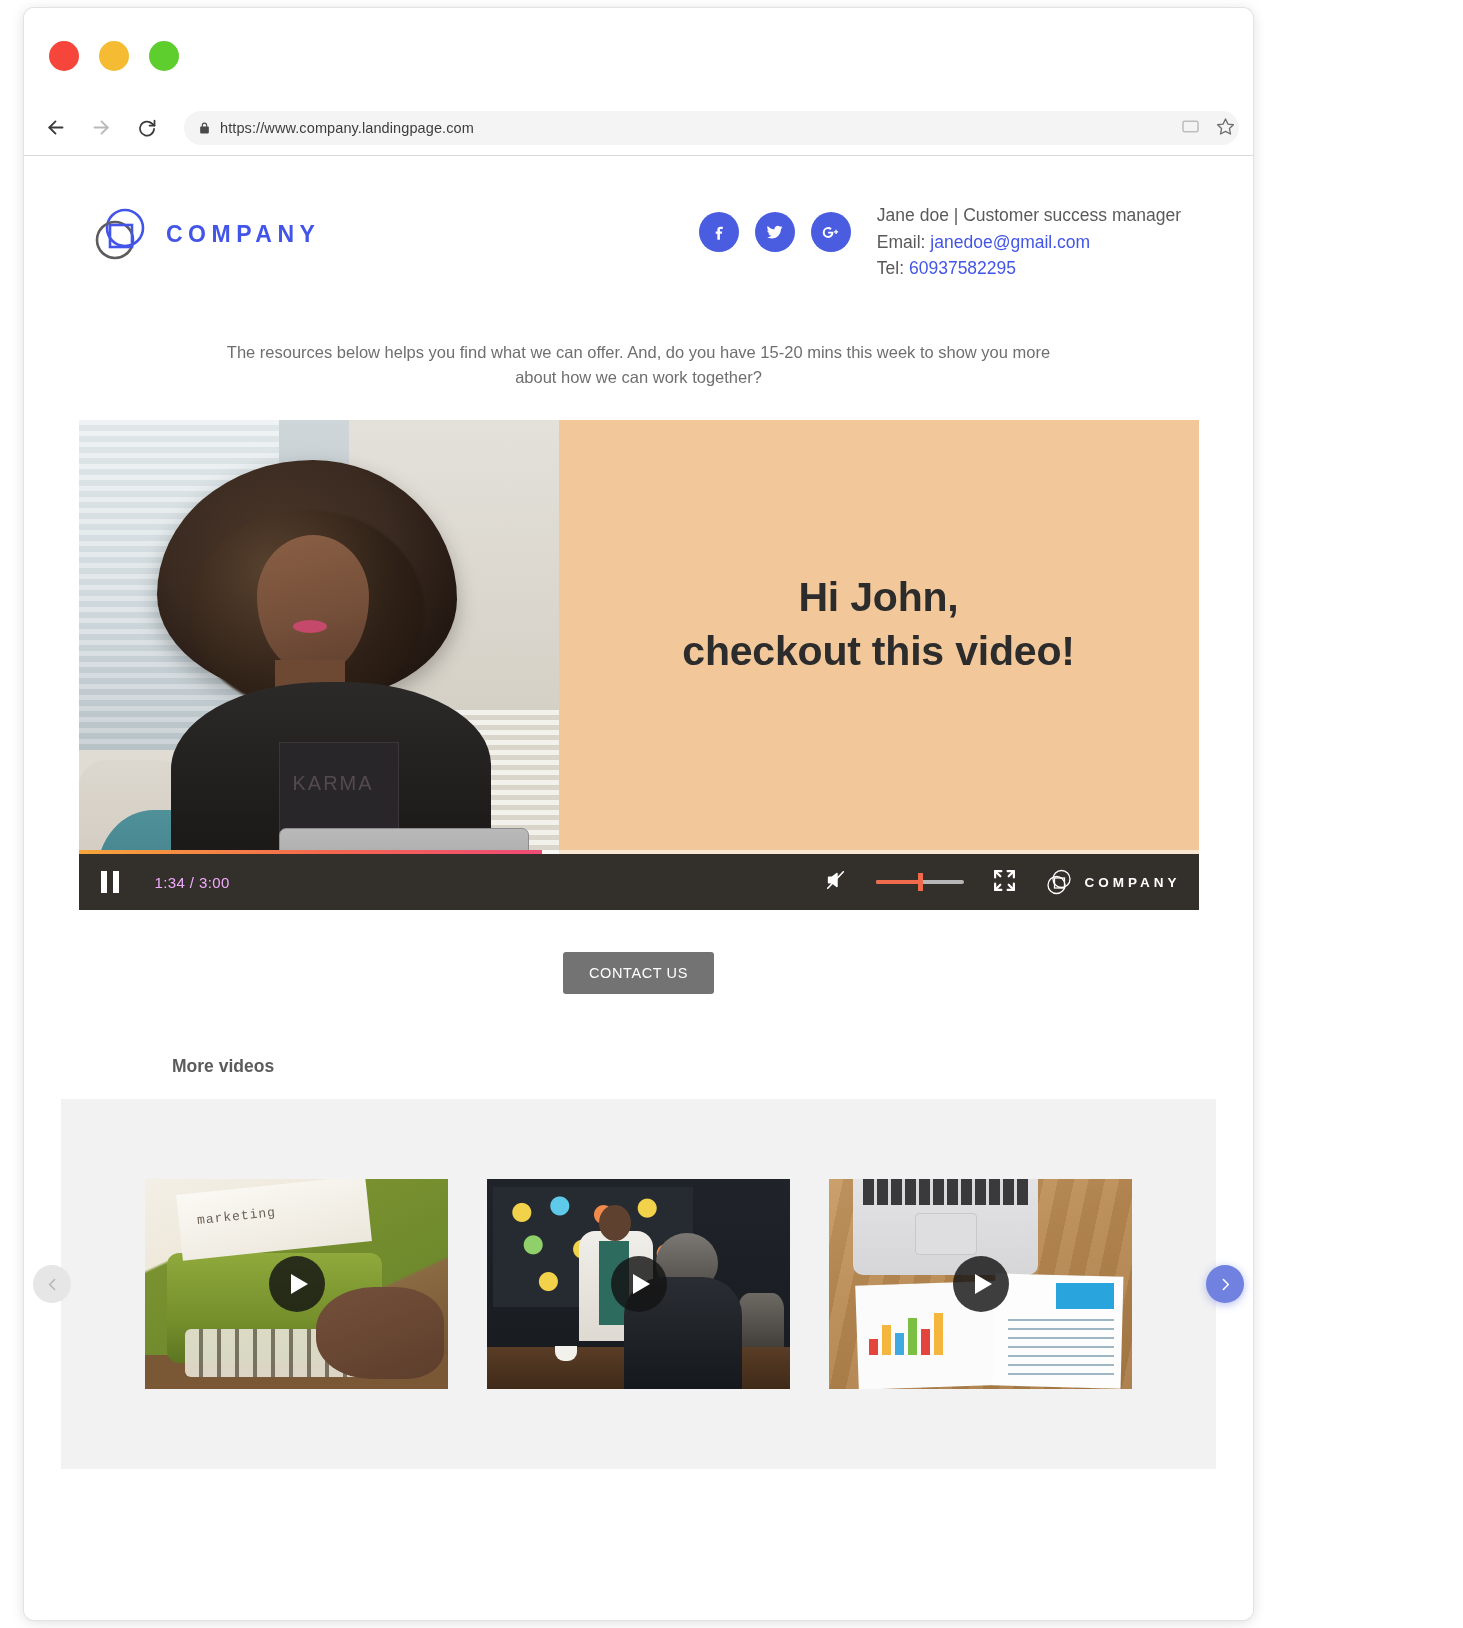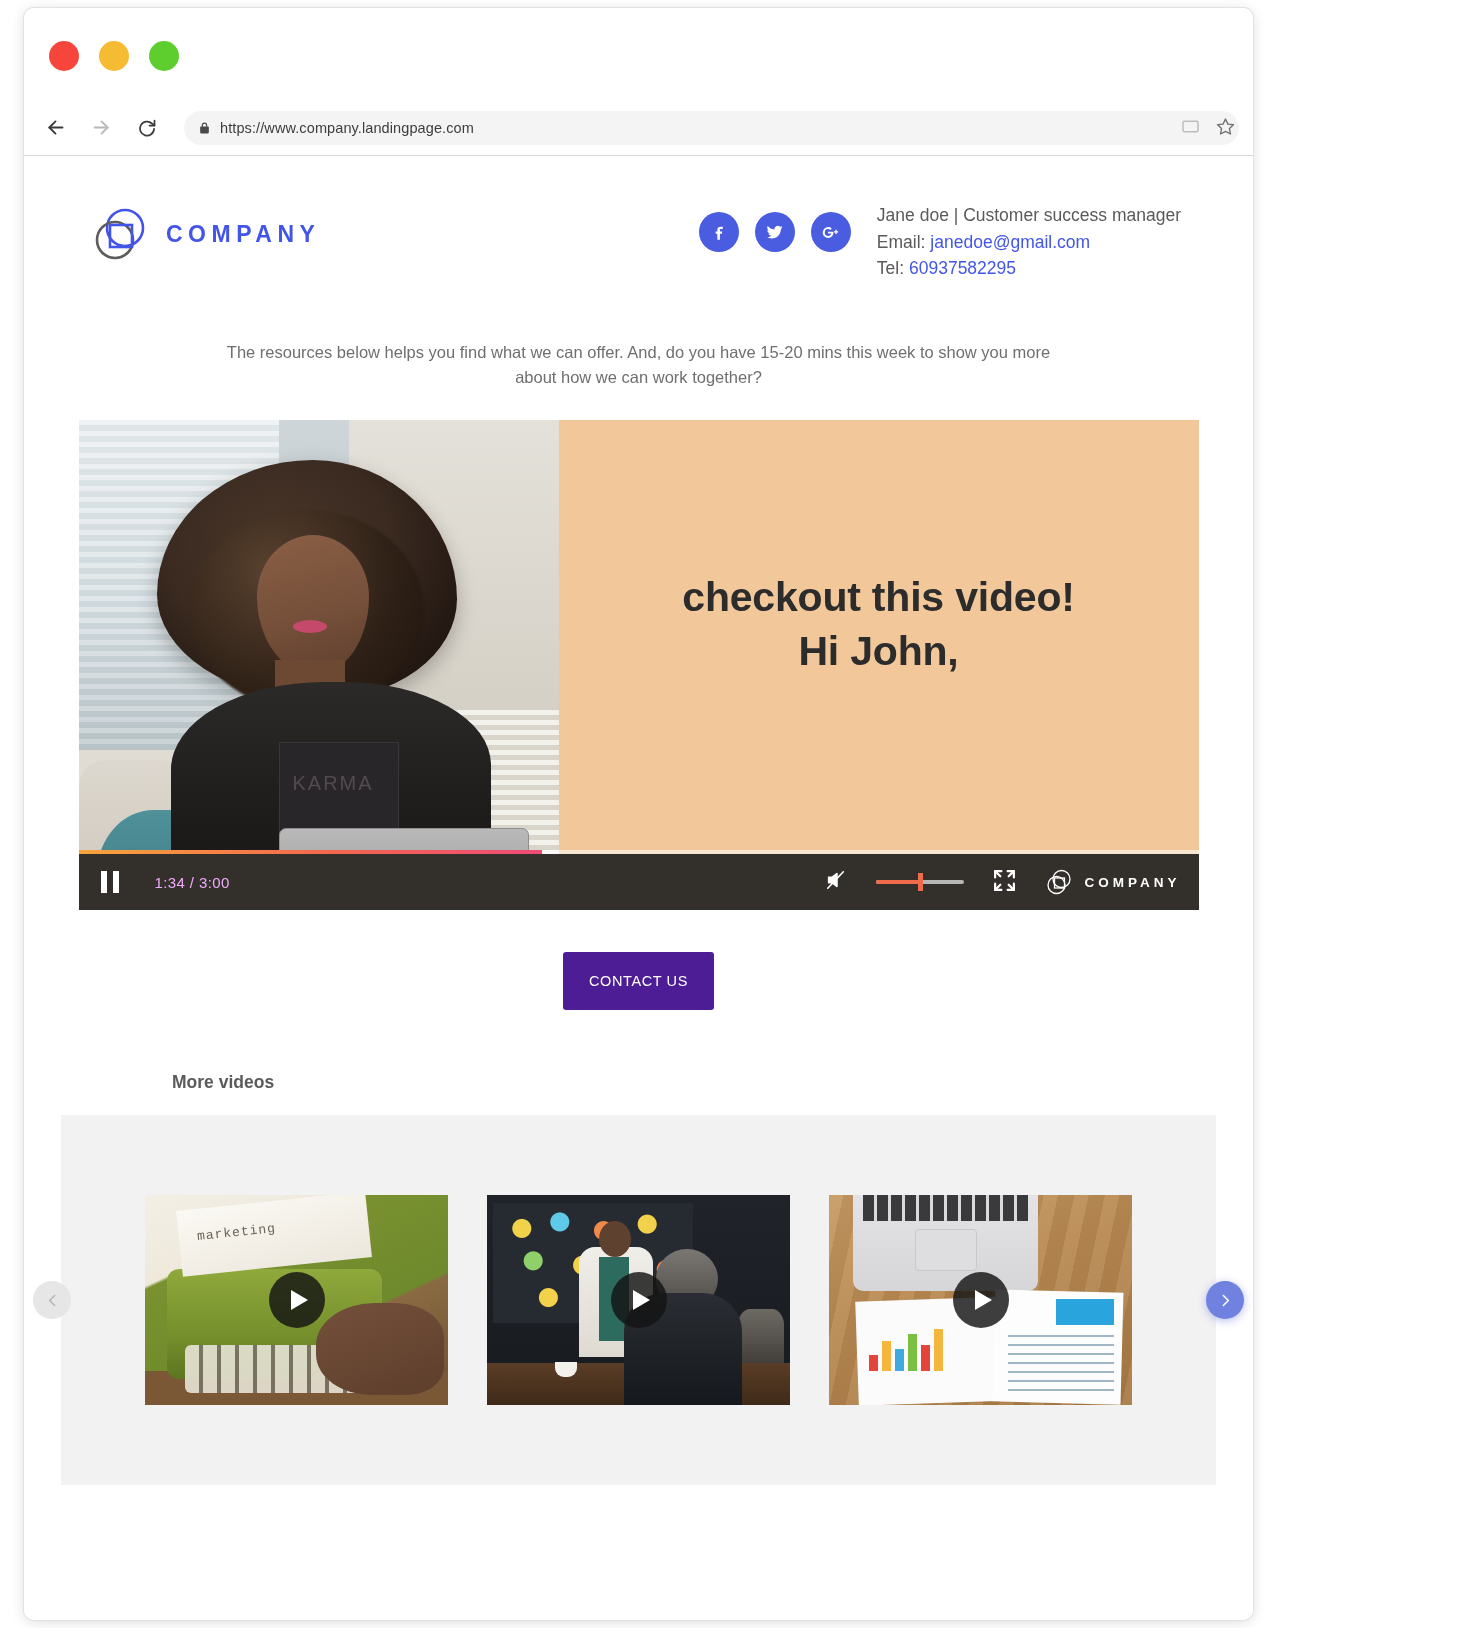--- a/index.html
+++ b/index.html
@@ -276,23 +276,23 @@
     color: #ffffff;
   }
   .player-logo .w {
     font-size: 13.5px; font-weight: bold; letter-spacing: 4px; color: #fff;
   }
 
   
   .cta-row { margin-top: 42px; text-align: center; }
   .cta-btn {
     display: inline-block;
-    background: #4c1d95; color: #fff;
+    background: #737373; color: #fff;
     font-size: 14.5px; letter-spacing: .6px;
-    padding: 21px 26px;
+    padding: 13px 26px;
     border: none; border-radius: 3px;
     cursor: pointer;
     font-family: "Liberation Sans", sans-serif;
   }
 
   
   .more-title {
     margin: 62px 0 0 148px;
     font-size: 17.5px; font-weight: bold; color: #5b5b5b;
   }
@@ -609,22 +609,22 @@
           <div class="ph ph-body"></div>
           <div class="ph ph-shirt-print"></div>
           <div class="ph-print-text">KARMA</div>
           <div class="ph ph-chair2"></div>
           <div class="ph ph-laptop"></div>
           <div class="ph ph-laptop-hinge"></div>
           <div class="ph ph-apple"></div>
         </div>
 
         <div class="video-headline">
+          <div>Hi John,</div>
           <div>checkout this video!</div>
-          <div>Hi John,</div>
         </div>
       </div>
 
       <div class="progress-track">
         <div class="progress-fill"></div>
       </div>
 
       <div class="controls">
         <div class="ctrl-pause">
             <span></span>

